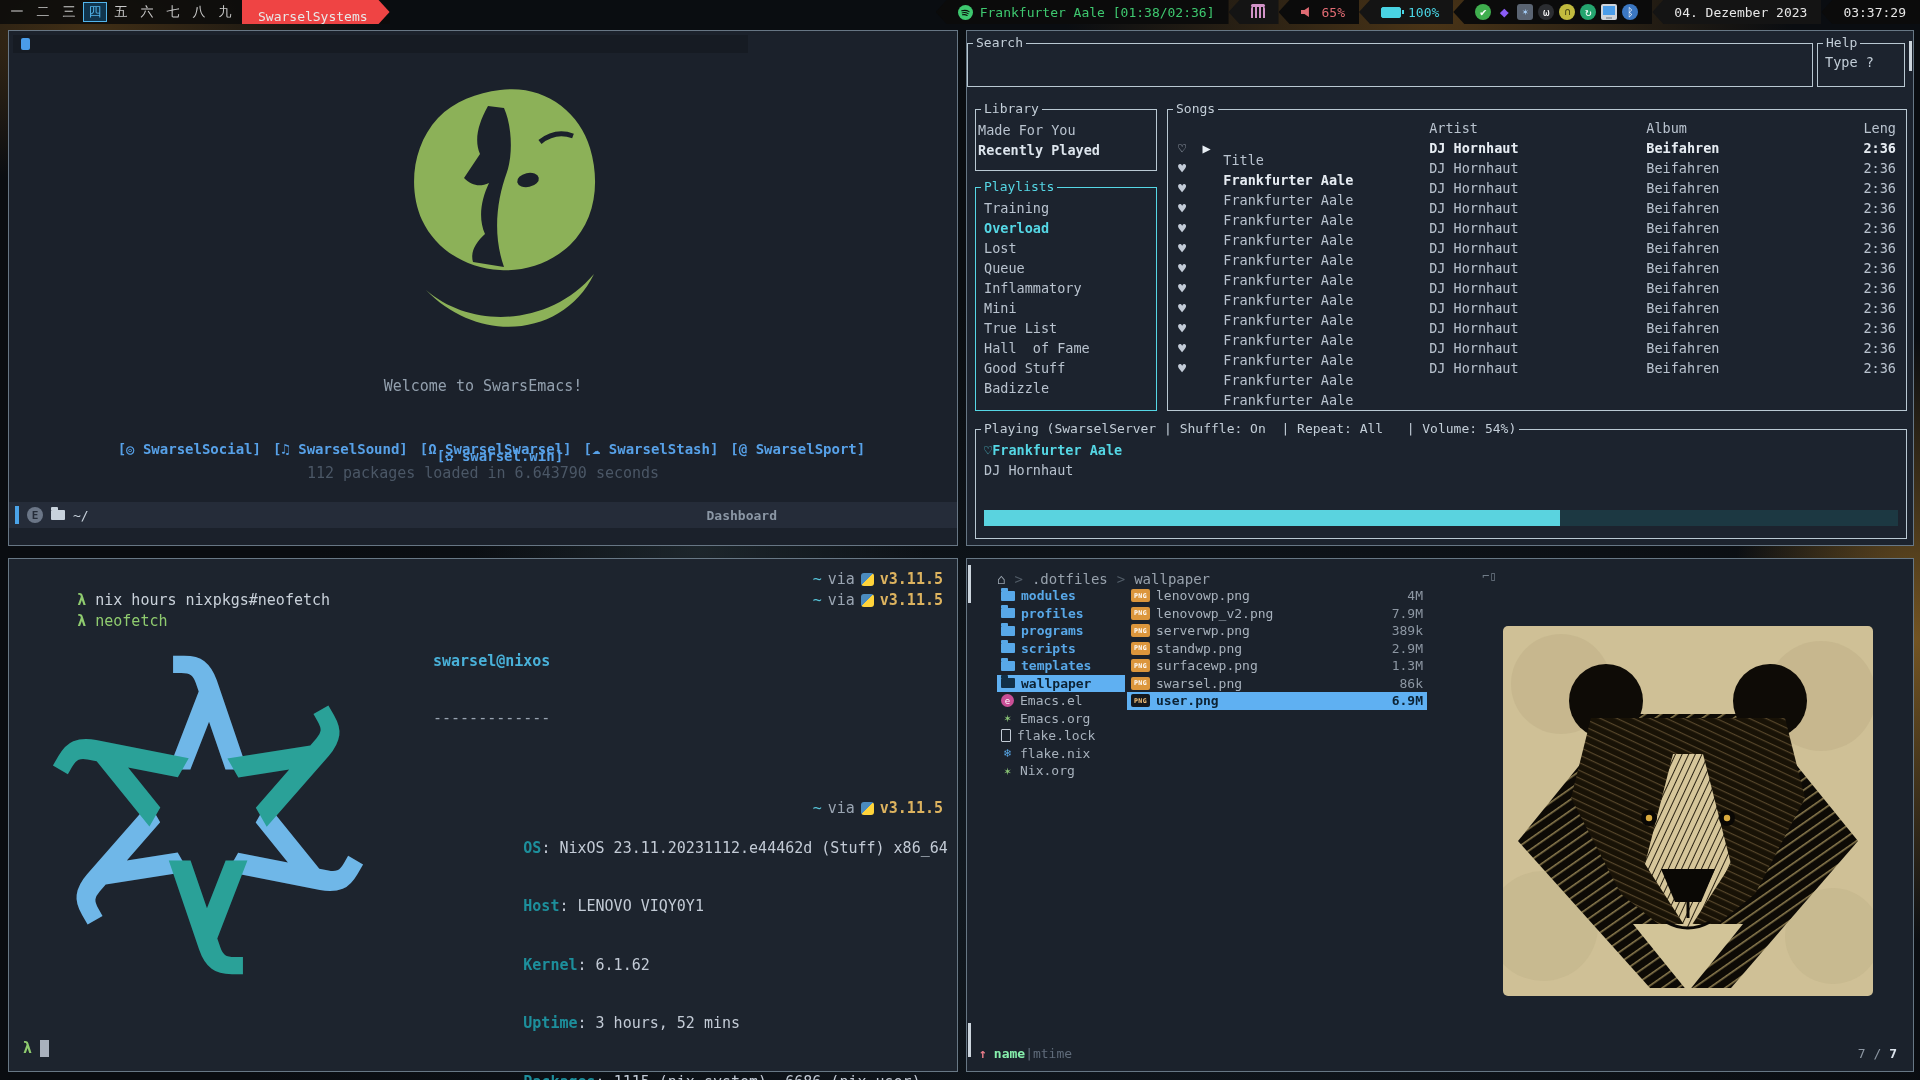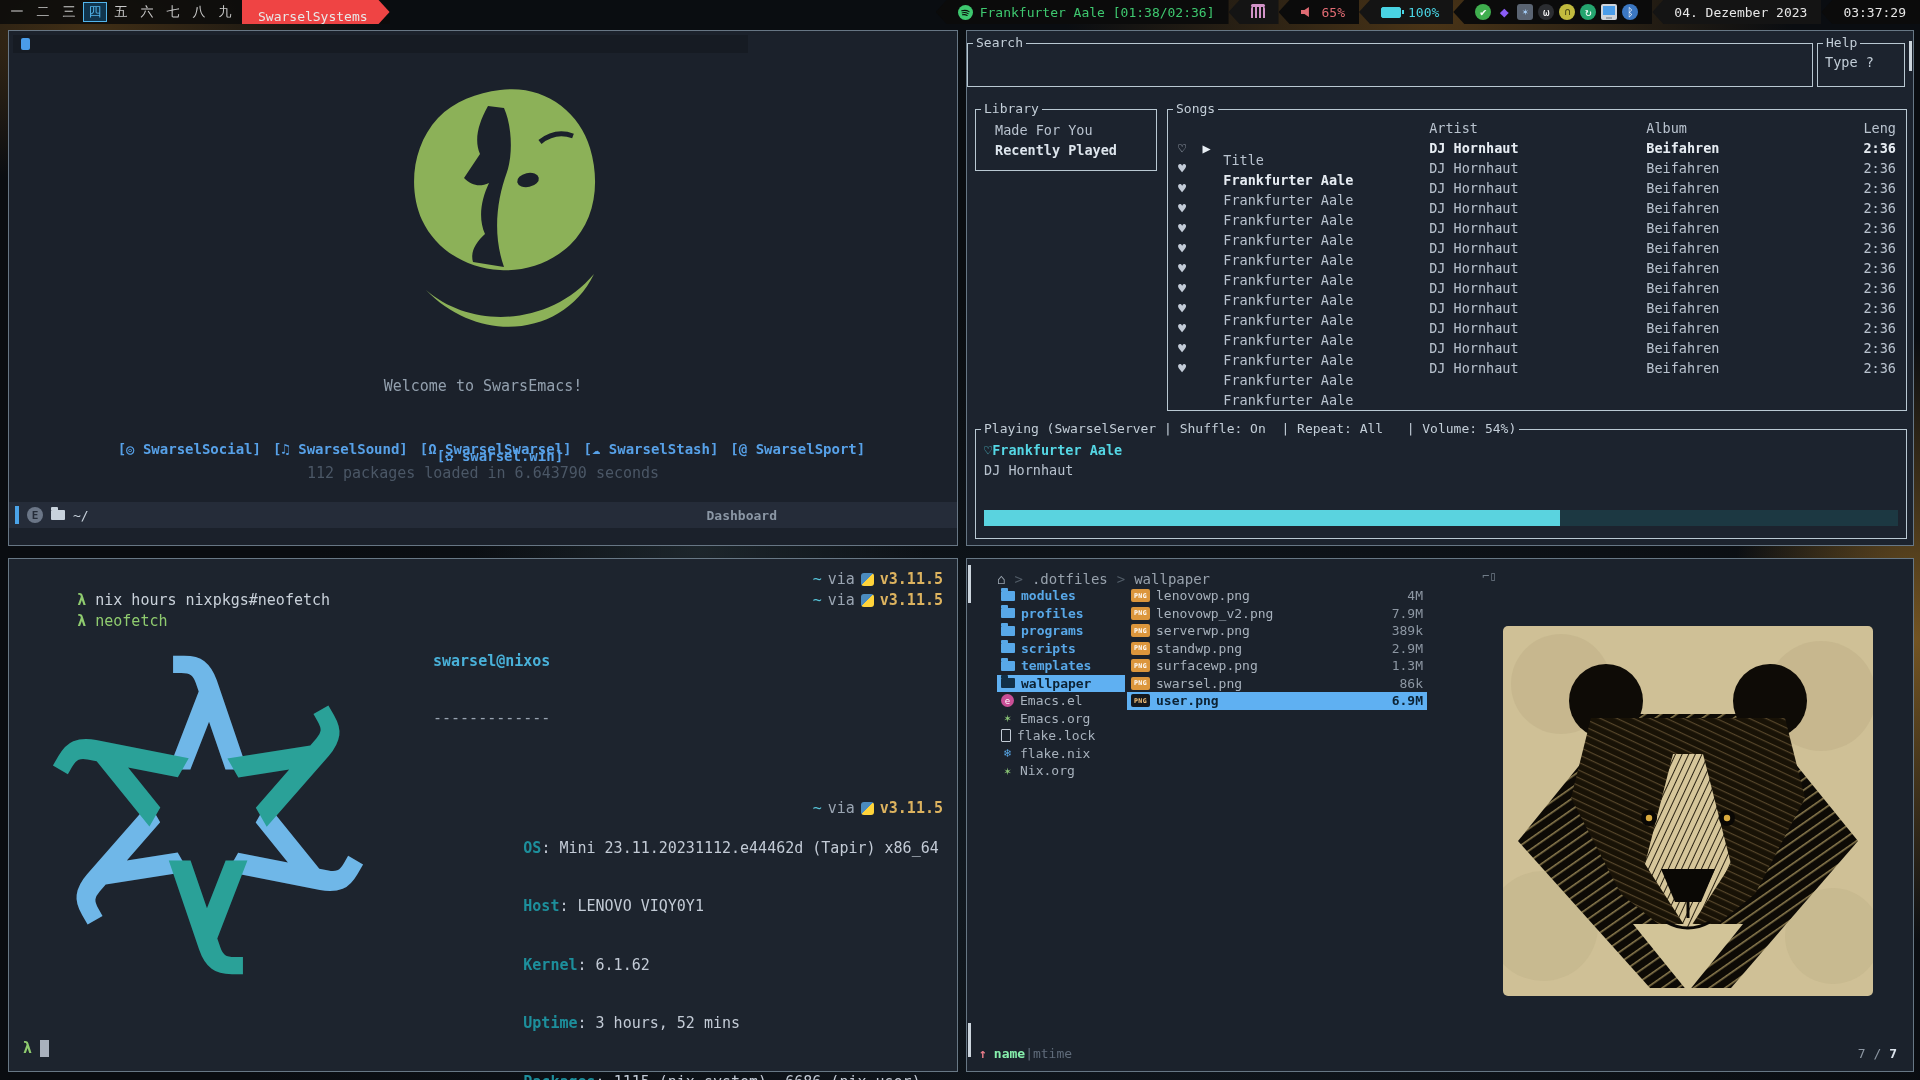--- a/index.html
+++ b/index.html
@@ -73,21 +73,21 @@
   .folder { display:inline-block; width:14px; height:10px; background:currentColor; border-radius:1px; position:relative; }
   .folder::before { content:""; position:absolute; top:-3px; left:0; width:7px; height:3px; background:currentColor; border-radius:1px 1px 0 0; }
   .ml-folder { color:#c8d2dc; }
   .ml-path { color:#c8d2dc; font-size:13px; }
   .ml-mode { position:absolute; right:180px; color:#8b97a5; font-weight:bold; font-size:13px; }
   
   .player { left:966px; top:30px; width:948px; height:516px; font-size:13.5px; color:#b9c3cf; }
   .p-search { left:0; top:12px; width:846px; height:44px; cursor:text; }
   .p-help { right:8px; top:12px; width:88px; height:44px; }
   .p-help .htxt { position:absolute; left:7px; top:10px; color:#c3ced8; }
-  .p-lib { left:8px; top:78px; width:182px; height:62px; padding:10px 0 0 19px; }
+  .p-lib { left:8px; top:78px; width:182px; height:62px; padding:10px 0 0 2px; }
   .p-pls { left:8px; top:156px; width:182px; height:224px; padding:10px 0 0 8px; }
   .row20 { height:20px; line-height:20px; white-space:pre; cursor:pointer; }
   .row20.bold { font-weight:bold; color:#dde5ed; }
   .row20.selected { color:#55d7e5; font-weight:bold; }
   .p-songs { left:200px; top:78px; width:740px; height:302px; padding:8px 0 0 0; }
   .s-row { display:flex; height:20px; line-height:20px; white-space:pre; padding-left:10px; cursor:pointer; }
   .s-heart { width:26px; color:#c3ccd8; }
   .s-mark { width:22px; }
   .s-title { width:218px;margin-top:32px; }
   .s-artist { width:230px; }
@@ -255,20 +255,36 @@
     <span class="htxt">Type ?</span>
   </div>
   <div class="box p-lib">
     <span class="tit">Library</span>
     <div>
 
     <div class="row20">Made For You</div>
         <div class="row20 bold">Recently Played</div>
       </div>
   </div>
+  <div class="box cyan p-pls">
+    <span class="tit">Playlists</span>
+    <div>
+
+    <div class="row20">Training</div>
+        <div class="row20 selected">Overload</div>
+        <div class="row20">Lost</div>
+        <div class="row20">Queue</div>
+        <div class="row20">Inflammatory</div>
+        <div class="row20">Mini</div>
+        <div class="row20">True List</div>
+        <div class="row20">Hall  of Fame</div>
+        <div class="row20">Good Stuff</div>
+        <div class="row20">Badizzle</div>
+      </div>
+  </div>
   <div class="box p-songs">
     <span class="tit">Songs</span>
     <div class="s-row s-head">
       <span class="s-heart"></span>
       <span class="s-mark"></span>
       <span class="s-title">Title</span>
       <span class="s-artist">Artist</span>
       <span class="s-album">Album</span>
       <span class="s-len">Leng</span>
     </div>
@@ -420,21 +436,21 @@
           </g>
         </g>
       </svg>
     </div>
     <div class="nf-info">
       <div class="nf-user">swarsel@nixos</div>
       <div class="nf-sep">-------------</div>
       <div>
         
       <div class="nf-field">
-          <span class="nf-label">OS</span><span class="nf-val">Mini 23.11.20231112.e44462d (Tapir) x86_64</span>
+          <span class="nf-label">OS</span><span class="nf-val">NixOS 23.11.20231112.e44462d (Stuff) x86_64</span>
         </div><div class="nf-field">
           <span class="nf-label">Host</span><span class="nf-val">LENOVO VIQY0Y1</span>
         </div><div class="nf-field">
           <span class="nf-label">Kernel</span><span class="nf-val">6.1.62</span>
         </div><div class="nf-field">
           <span class="nf-label">Uptime</span><span class="nf-val">3 hours, 52 mins</span>
         </div><div class="nf-field">
           <span class="nf-label">Packages</span><span class="nf-val">1115 (nix-system), 6686 (nix-user)</span>
         </div></div>
       

